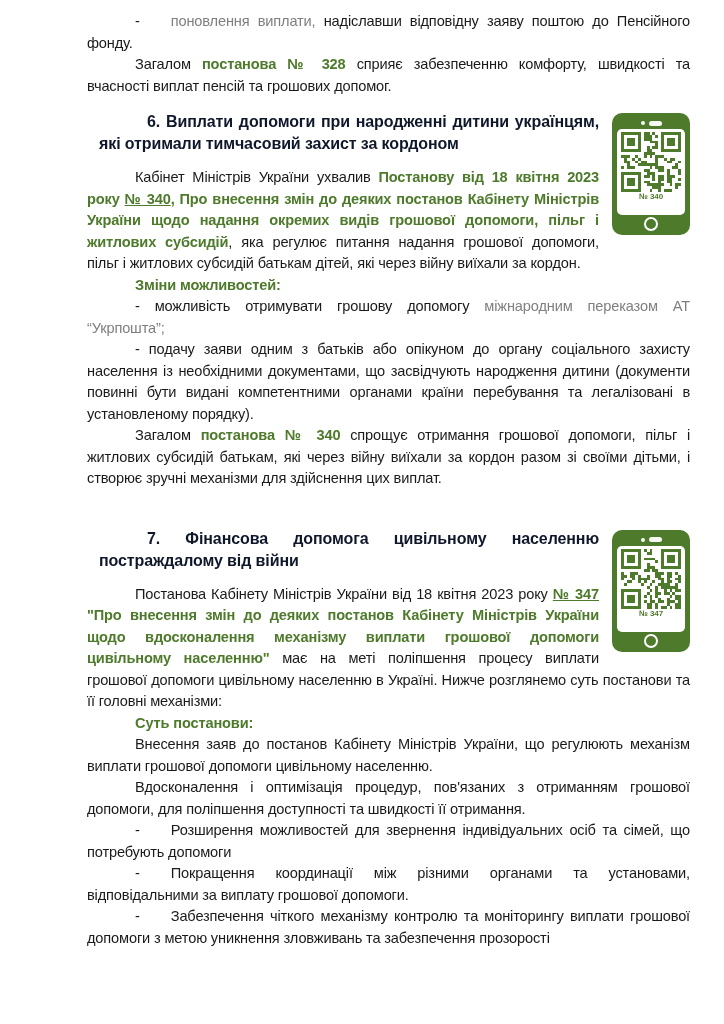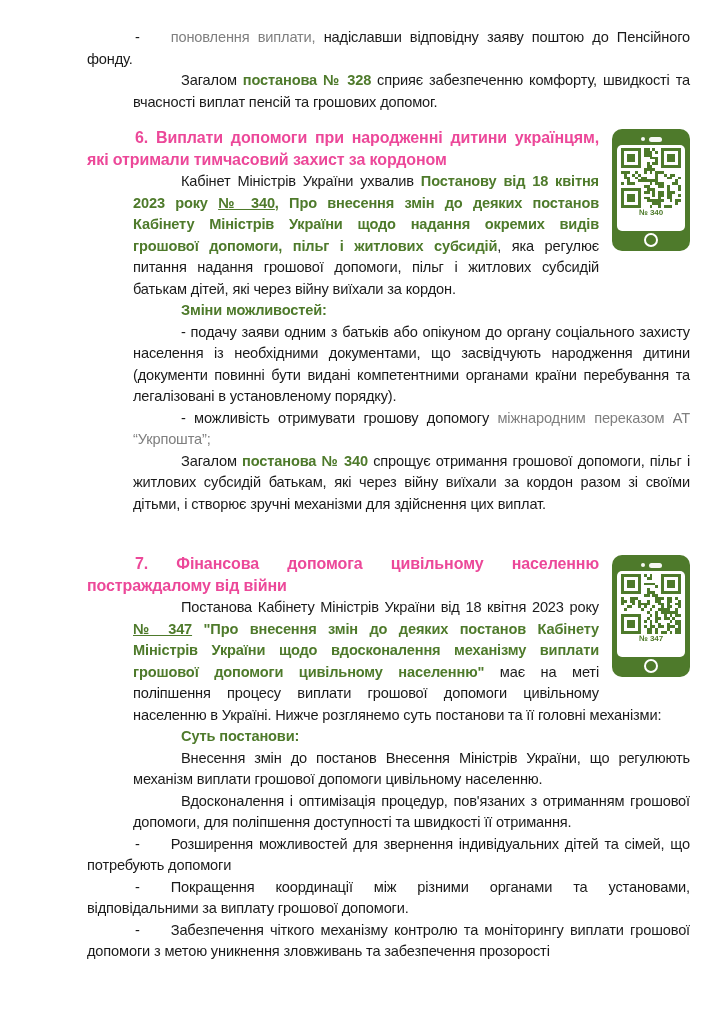--- a/index.html
+++ b/index.html
@@ -2,46 +2,46 @@
 <html><head>
 <meta charset="utf-8">
 <style>
   html,body{margin:0;padding:0;background:#e8e8e8;}
   .page{
     position:relative;
     width:724px;height:1024px;
     margin:0 auto;
     background:#ffffff;
     box-sizing:border-box;
-    padding:27px 34px 0 87px;
+    padding:11px 34px 0 87px;
     font-family:"Liberation Sans","DejaVu Sans",sans-serif;
     color:#1a1a1a;
     overflow:hidden;
   }
   .para{
     margin:0;
     font-size:14.6px;
     line-height:21.5px;
     text-align:justify;
     letter-spacing:-0.15px;
   }
-  .para.indent{text-indent:48px;margin-left:46px;}
+  .para.indent{text-indent:48px;}
   .para.bullet{text-indent:48px;}
   .dash{display:inline;}
   .tab{display:inline-block;width:31px;}
   .run-black{color:#1a1a1a;}
   .run-grey{color:#7f7f7f;}
   .run-green{color:#4e7a2b;font-weight:bold;}
   .run-green-link{color:#4e7a2b;font-weight:bold;text-decoration:underline;cursor:pointer;}
   .section-heading{
-    margin:0;
+    margin:12px;
     font-size:16px;
     line-height:22px;
     font-weight:bold;
-    color:#ec4899;
+    color:#0f172a;
     text-align:justify;
     text-indent:48px;
     letter-spacing:-0.1px;
   }
   .sect6{margin-top:14px;}
   .sect7{margin-top:38px;}
   
   .phone-float{
     float:right;
     width:78px;height:122px;
@@ -318,22 +318,22 @@
             </svg>
           <div class="qr-label">№ 340</div>
         </div>
         <div class="home-btn"></div>
       </div>
     </div>
     <h2 class="section-heading">6. Виплати допомоги при народженні дитини українцям, які отримали тимчасовий захист за кордоном</h2>
     <div>
         <p class="para indent"><span class="run-black">Кабінет Міністрів України ухвалив </span><span class="run-green">Постанову від 18 квітня 2023 року </span><span class="run-green-link">№ 340</span><span class="run-green">, </span><span class="run-green">Про внесення змін до деяких постанов Кабінету Міністрів України щодо надання окремих видів грошової допомоги, пільг і житлових субсидій</span><span class="run-black">, яка регулює питання надання грошової допомоги, пільг і житлових субсидій батькам дітей, які через війну виїхали за кордон.</span></p>
         <p class="para indent"><span class="run-green">Зміни можливостей:</span></p>
+        <p class="para indent"><span class="run-black">- можливість отримувати грошову допомогу</span><span class="run-grey"> міжнародним переказом АТ “Укрпошта”;</span></p>
         <p class="para indent"><span class="run-black">- подачу заяви одним з батьків або опікуном до органу соціального захисту населення із необхідними документами, що засвідчують народження дитини (документи повинні бути видані компетентними органами країни перебування та легалізовані в установленому порядку).</span></p>
-        <p class="para indent"><span class="run-black">- можливість отримувати грошову допомогу</span><span class="run-grey"> міжнародним переказом АТ “Укрпошта”;</span></p>
         <p class="para indent"><span class="run-black">Загалом </span><span class="run-green">постанова № 340</span><span class="run-black"> спрощує отримання грошової допомоги, пільг і житлових субсидій батькам, які через війну виїхали за кордон разом зі своїми дітьми, і створює зручні механізми для здійснення цих виплат.</span></p>
       </div>
   </div>
 
   <div class="sect7 clearfix">
     <div class="phone-float">
       <div class="phone">
         <div class="speaker-dot"></div>
         <div class="speaker-bar"></div>
         <div class="screen">
@@ -560,21 +560,21 @@
             </svg>
           <div class="qr-label">№ 347</div>
         </div>
         <div class="home-btn"></div>
       </div>
     </div>
     <h2 class="section-heading">7. Фінансова допомога цивільному населенню постраждалому від війни</h2>
     <div>
         <p class="para indent"><span class="run-black">Постанова Кабінету Міністрів України від 18 квітня 2023 року </span><span class="run-green-link">№ 347</span><span class="run-black"> </span><span class="run-green">"Про внесення змін до деяких постанов Кабінету Міністрів України щодо вдосконалення механізму виплати грошової допомоги цивільному населенню"</span><span class="run-black"> має на меті поліпшення процесу виплати грошової допомоги цивільному населенню в Україні. Нижче розглянемо суть постанови та її головні механізми:</span></p>
         <p class="para indent"><span class="run-green">Суть постанови:</span></p>
-        <p class="para indent"><span class="run-black">Внесення змін до постанов Внесення Міністрів України, що регулюють механізм виплати грошової допомоги цивільному населенню.</span></p>
+        <p class="para indent"><span class="run-black">Внесення заяв до постанов Кабінету Міністрів України, що регулюють механізм виплати грошової допомоги цивільному населенню.</span></p>
         <p class="para indent"><span class="run-black">Вдосконалення і оптимізація процедур, пов'язаних з отриманням грошової допомоги, для поліпшення доступності та швидкості її отримання.</span></p>
-        <p class="para bullet"><span class="dash">-</span><span class="tab"></span><span class="run-black">Розширення можливостей для звернення індивідуальних дітей та сімей, що потребують допомоги</span></p>
+        <p class="para bullet"><span class="dash">-</span><span class="tab"></span><span class="run-black">Розширення можливостей для звернення індивідуальних осіб та сімей, що потребують допомоги</span></p>
         <p class="para bullet"><span class="dash">-</span><span class="tab"></span><span class="run-black">Покращення координації між різними органами та установами, відповідальними за виплату грошової допомоги.</span></p>
         <p class="para bullet"><span class="dash">-</span><span class="tab"></span><span class="run-black">Забезпечення чіткого механізму контролю та моніторингу виплати грошової допомоги з метою уникнення зловживань та забезпечення прозорості</span></p>
       </div>
   </div>
 
 </div>
 
 </body></html>

